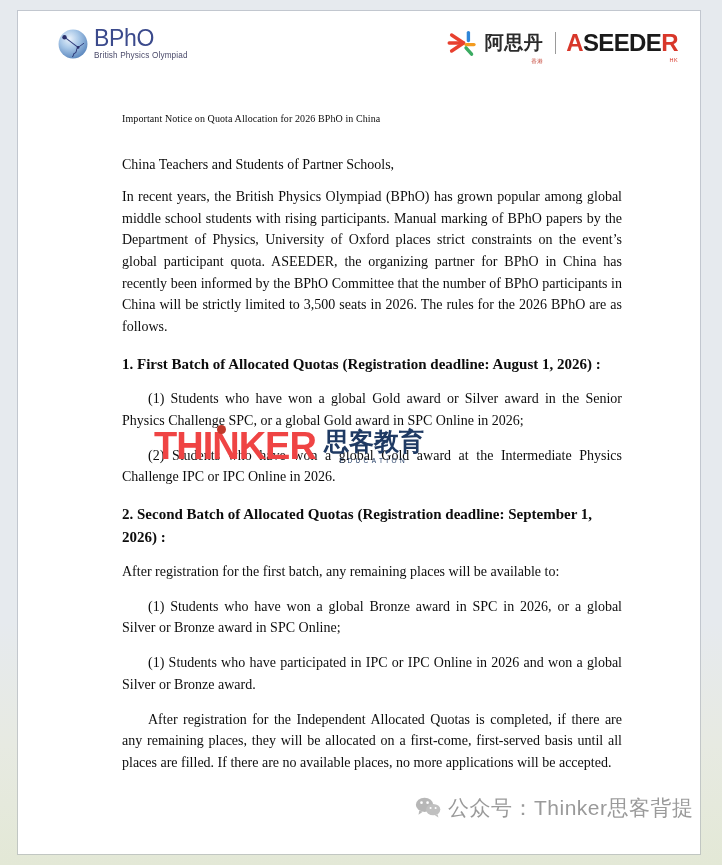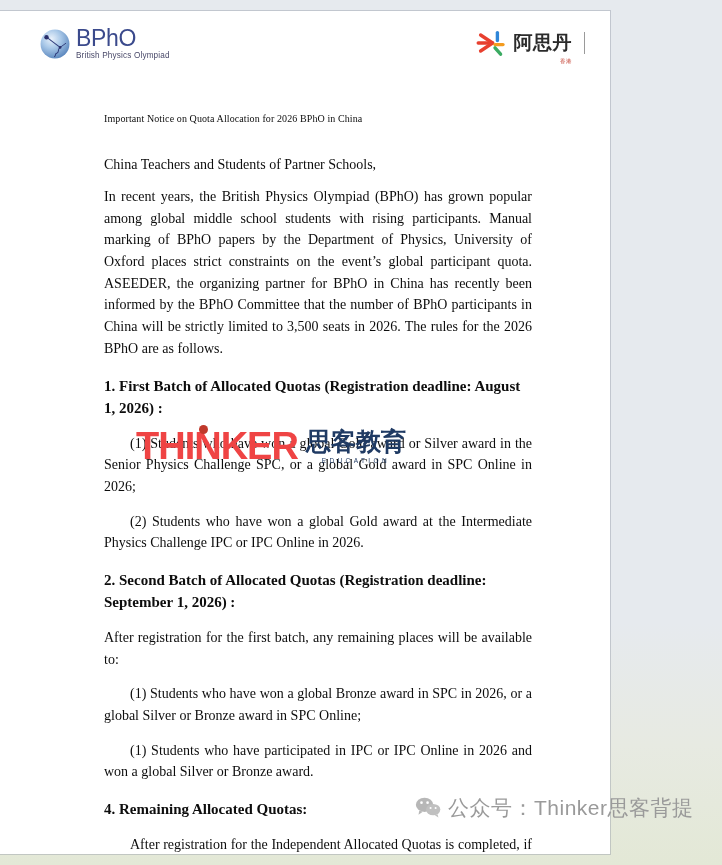--- a/index.html
+++ b/index.html
@@ -19,23 +19,23 @@
     position: absolute;
     left: 0; top: 0;
     width: 722px; height: 865px;
     background: linear-gradient(180deg,
         #e6eaee 0%, #e6eaee 72%,
         #e7eae2 86%, #e3e8d6 100%);
     z-index: 0;
   }
   .page {
     position: absolute;
-    left: 0;
+    left: 18px;
     top: 11px;
-    width: 610px;
+    width: 682px;
     height: 843px;
     background: #ffffff;
     box-shadow: 0 0 0 1px rgba(150,158,168,0.45);
     overflow: hidden;
     z-index: 1;
   }
 
   
   .doc-header {
     position: relative;
@@ -259,20 +259,24 @@
           <path d="M28 7 L28 17" stroke="#2f86d8"></path>
           <path d="M25 22 L35 22" stroke="#f39b1f"></path>
           <path d="M25 26 L32 34" stroke="#3bab62"></path>
         </g>
       </svg>
       <div class="aseeder-cn">
         <span>阿思丹</span>
         <span class="aseeder-cn-sub">香港</span>
       </div>
       <div class="aseeder-divider"></div>
+      <div class="aseeder-en">
+        <span class="ltr-red">A</span><span>SEEDE</span><span class="ltr-red">R</span>
+        <span class="aseeder-en-sub">HK</span>
+      </div>
     </div>
   </div>
 
   <div class="doc-body">
 
     <div class="doc-title">Important Notice on Quota Allocation for 2026 BPhO in China</div>
 
     <div class="salutation">China Teachers and Students of Partner Schools,</div>
 
     <p class="para">In recent years, the British Physics Olympiad (BPhO) has grown popular among global middle school students with rising participants. Manual marking of BPhO papers by the Department of Physics, University of Oxford places strict constraints on the event’s global participant quota. ASEEDER, the organizing partner for BPhO in China has recently been informed by the BPhO Committee that the number of BPhO participants in China will be strictly limited to 3,500 seats in 2026. The rules for the 2026 BPhO are as follows.</p>
@@ -280,21 +284,20 @@
     <h3 class="section">1. First Batch of Allocated Quotas (Registration deadline: August 1, 2026) :</h3>
     <p class="para indent">(1) Students who have won a global Gold award or Silver award in the Senior Physics Challenge SPC, or a global Gold award in SPC Online in 2026;</p>
     <p class="para indent">(2) Students who have won a global Gold award at the Intermediate Physics Challenge IPC or IPC Online in 2026.</p>
 
     <h3 class="section">2. Second Batch of Allocated Quotas (Registration deadline: September 1, 2026) :</h3>
     <p class="para">After registration for the first batch, any remaining places will be available to:</p>
     <p class="para indent">(1) Students who have won a global Bronze award in SPC in 2026, or a global Silver or Bronze award in SPC Online;</p>
     <p class="para indent">(1) Students who have participated in IPC or IPC Online in 2026 and won a global Silver or Bronze award.</p>
 
 
-    <h3 class="section">4. Remaining Allocated Quotas:</h3>
     <p class="para indent">After registration for the Independent Allocated Quotas is completed, if there are any remaining places, they will be allocated on a first-come, first-served basis until all places are filled. If there are no available places, no more applications will be accepted.</p>
 
   </div>
 
   <div class="thinker-watermark">
     <div class="tw-en">
       <span>THINKER</span>
       <span class="tw-dot"></span>
     </div>
     <div class="tw-cn-wrap">

